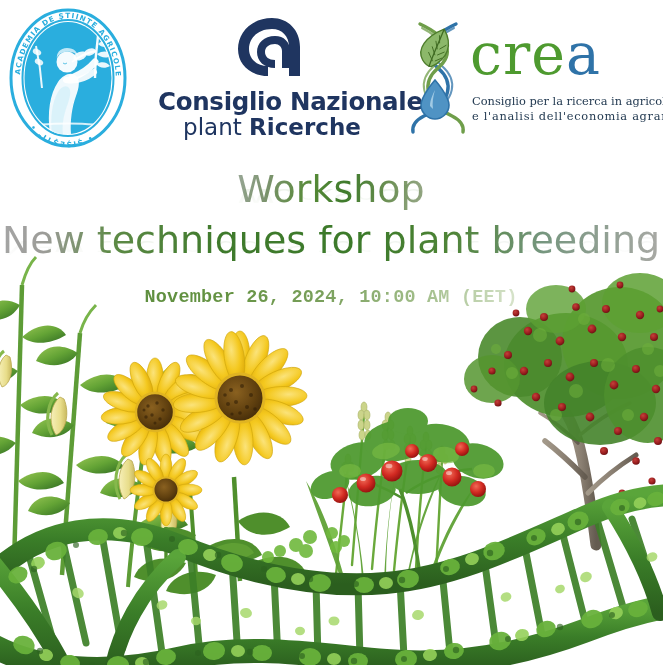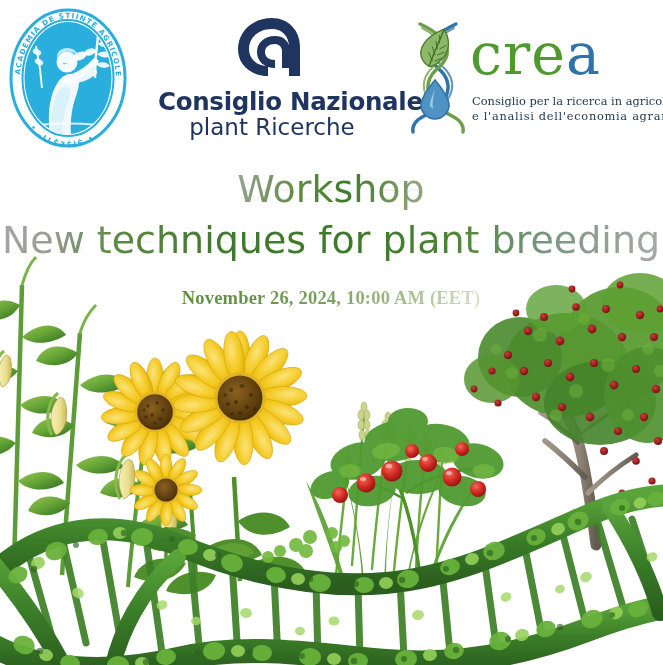--- a/index.html
+++ b/index.html
@@ -55,21 +55,21 @@
     line-height: 1.12;
     white-space: nowrap;
   }
   .cnr-l2 {
     font-family: "DejaVu Sans", sans-serif;
     font-size: 23px;
     color: #1f3560;
     line-height: 1.12;
     white-space: nowrap;
   }
-  .cnr-l2 b { font-weight: 400; }
+  .cnr-l2 b { font-weight: 700; }
 
   
   .crea {
     position: absolute;
     left: 404px;
     top: 4px;
     width: 254px;
     height: 126px;
     margin-top: 14px;
   }
@@ -184,21 +184,21 @@
     -webkit-text-fill-color: transparent;
     opacity: 0.15;
     filter: blur(0.7px);
     pointer-events: none;
     -webkit-mask-image: linear-gradient(to top, rgba(0,0,0,0.8), rgba(0,0,0,0));
     mask-image: linear-gradient(to top, rgba(0,0,0,0.8), rgba(0,0,0,0));
   }
 
   .date-wrap { margin-top: 20px; }
   .date-line {
-    font-family: Liberation Serif, serif;
+    font-family: Liberation Mono, monospace;
     font-size: 18.5px;
     font-weight: 700;
     line-height: 24px;
     letter-spacing: 0.2px;
     background-image: linear-gradient(93deg,
         #5f8f3f 0%, #659343 22%, #7aa05c 48%,
         #9ebb86 72%, #c4d6b4 92%, #d8e4cc 100%);
     -webkit-background-clip: text;
     background-clip: text;
     color: transparent;

